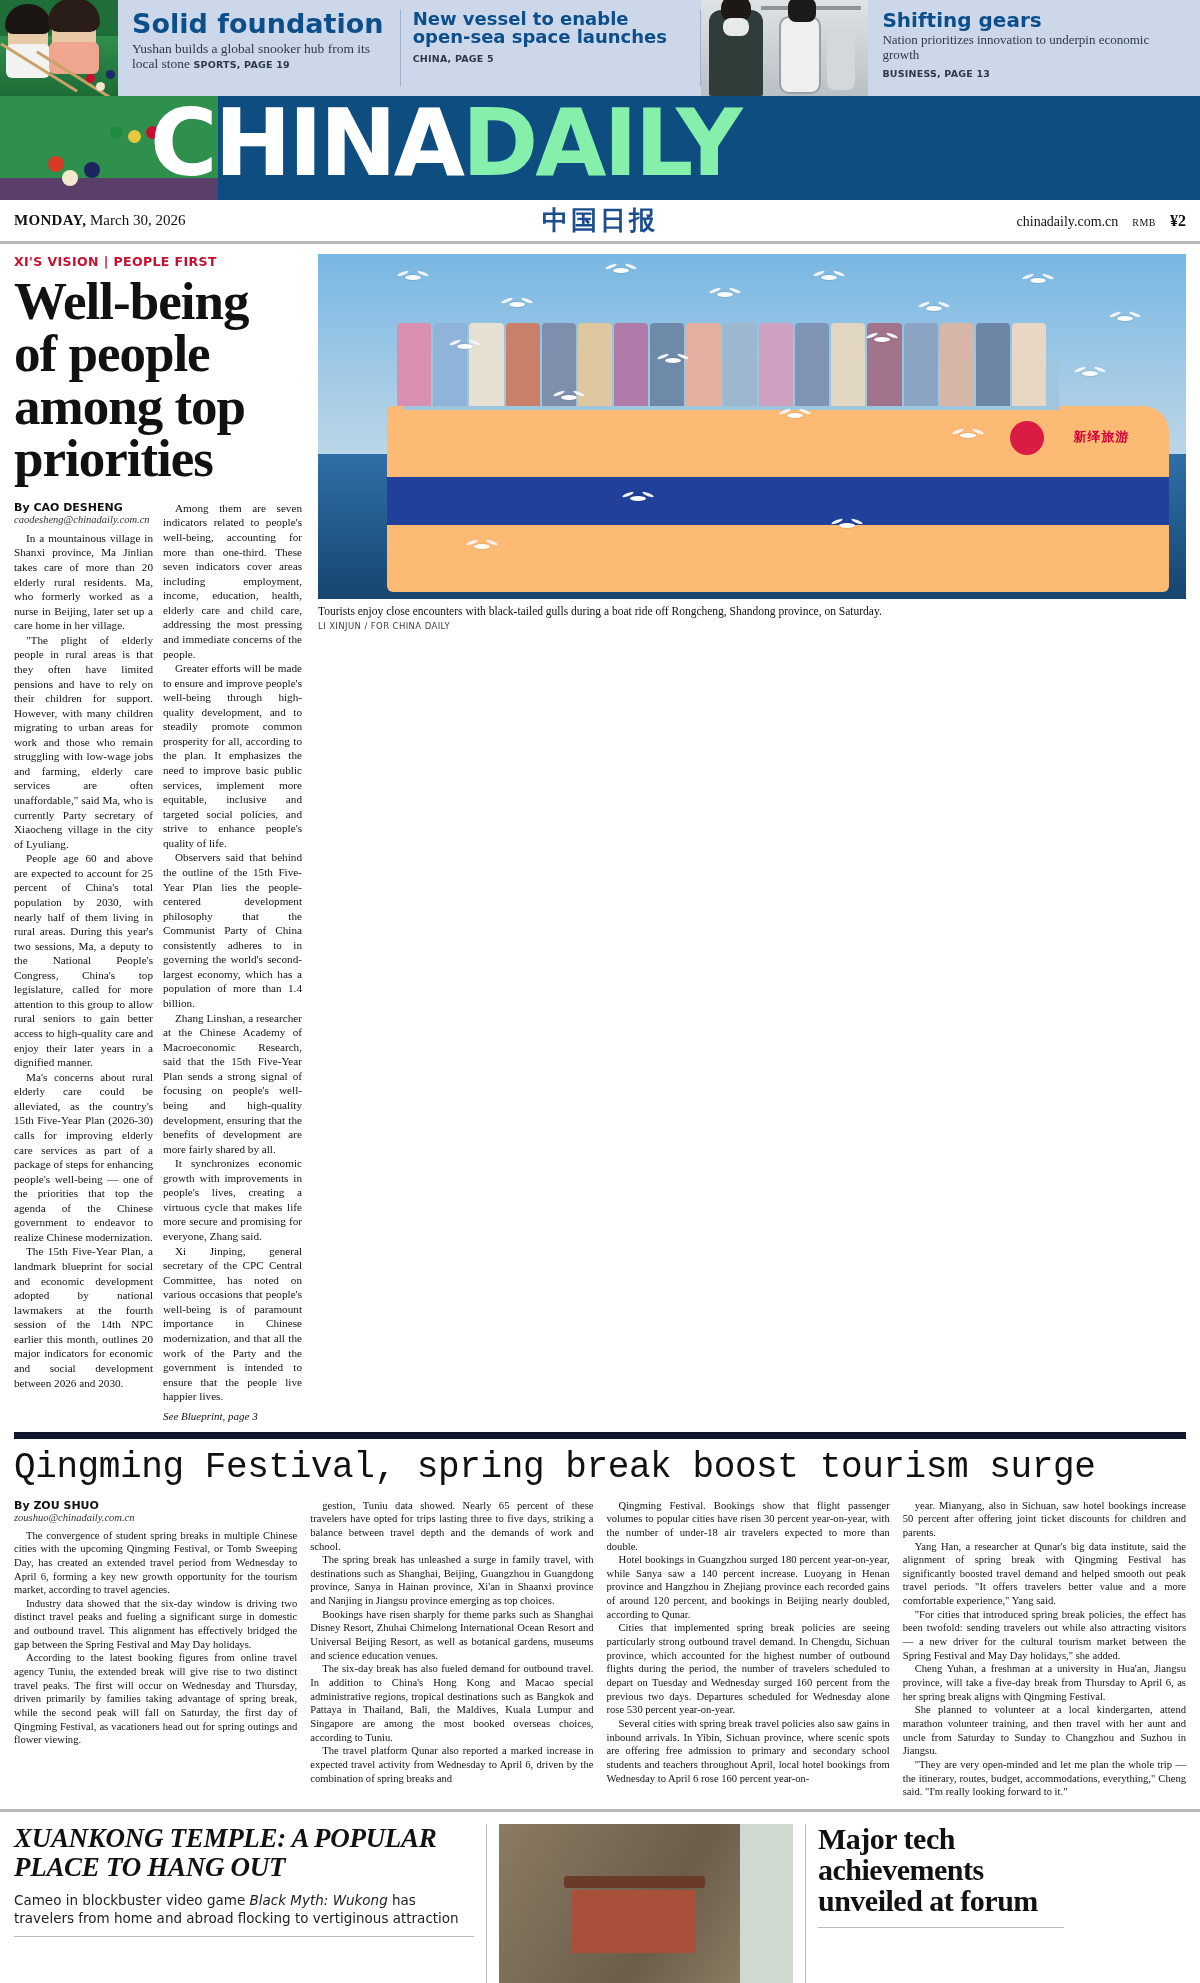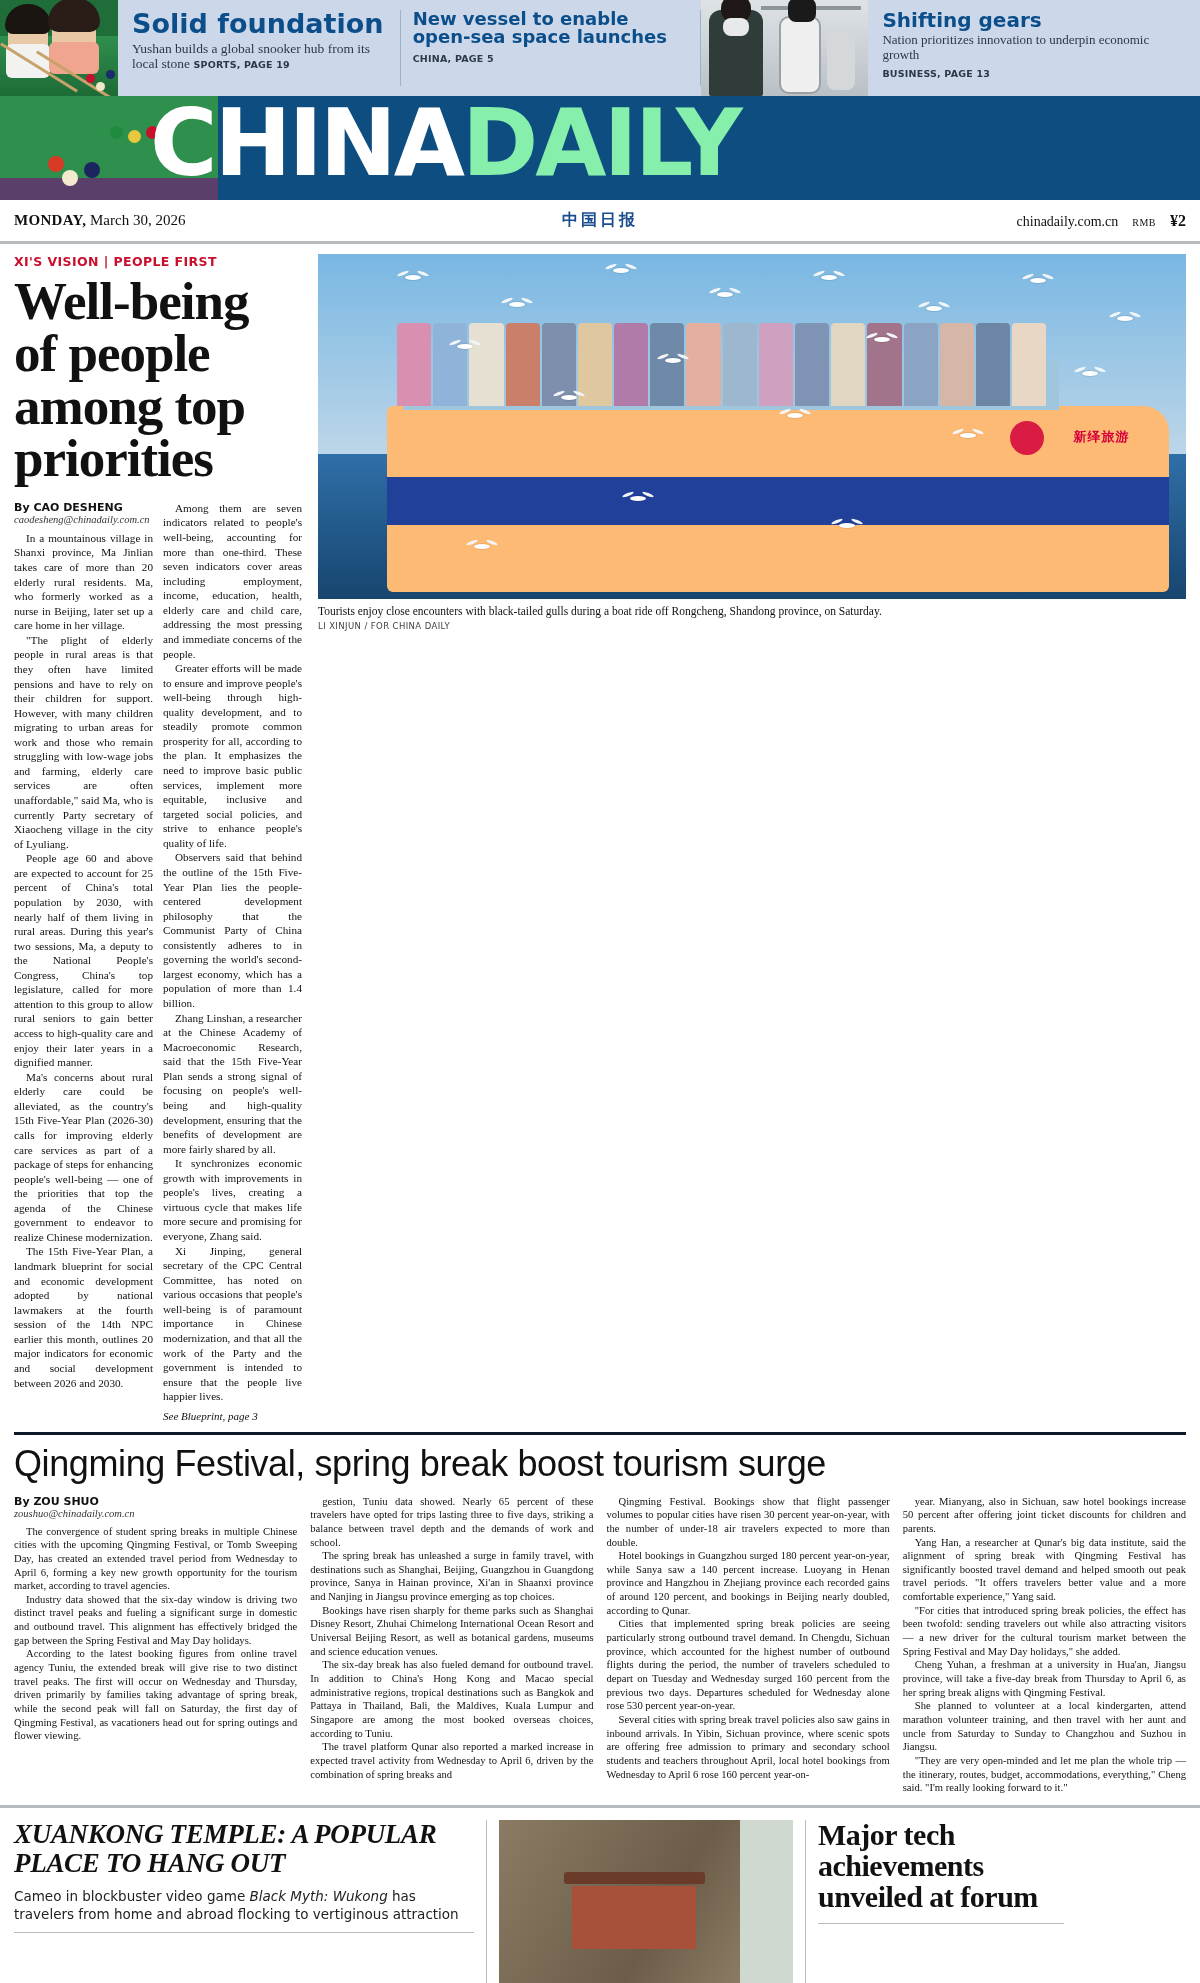--- a/index.html
+++ b/index.html
@@ -91,21 +91,21 @@
   
   .datebar {
     height:44px; display:flex; align-items:center;
     padding:0 14px; border-bottom:3px solid #b9bcbf;
     position:relative;
   }
   .date-left { font-family:"Liberation Serif", serif; font-size:15px; }
   .date-left b { font-weight:bold; letter-spacing:.3px; }
   .date-cn {
     position:absolute; left:50%; transform:translateX(-50%);
-    color:#1b4d8f; font-size:16px; font-weight:bold;
+    color:#1b4d8f; font-size:26px; font-weight:bold;
     font-family:"DejaVu Sans", sans-serif; letter-spacing:3px;
   }
   .date-right { margin-left:auto; display:flex; align-items:baseline; gap:14px; font-size:14px; }
   .date-right .rmb { font-size:10px; letter-spacing:.5px; }
   .date-right .price { font-size:16px; font-weight:bold; }
 
   
   .main { display:flex; padding:10px 14px 0 14px; }
   .lead-col { width:300px; padding-right:12px; }
   .photo-col { flex:1; padding-left:4px; }
@@ -151,23 +151,23 @@
   .gull::before, .gull::after { content:""; position:absolute; width:12px; height:3px; background:#f2f5f8; border-radius:50%; top:-3px; }
   .gull::before { left:-8px; transform:rotate(-22deg); }
   .gull::after { right:-8px; transform:rotate(22deg); }
 
   .caption { font-size:11.5px; line-height:1.25; padding-top:5px; }
   .credit { font-family:"DejaVu Sans", sans-serif; font-size:8.5px; letter-spacing:.4px; color:#444; margin-top:3px; }
 
   
   .qm { padding:0 14px; margin-top:10px; }
   .qm-head {
-    font-family:Liberation Sans, sans-serif; font-weight:normal;
+    font-family:Liberation Mono, monospace; font-weight:normal;
     font-size:36px; line-height:1.05; letter-spacing:-.4px;
-    border-top:3px solid #0f172a; padding-top:10px; margin:0 0 12px 0;
+    border-top:7px solid #0f172a; padding-top:10px; margin:0 0 12px 0;
   }
   .qm-cols { display:flex; gap:13px; }
   .qm-cols .c { flex:1; }
   .qm-cols .bodytext { font-size:10.6px; line-height:1.29; }
 
   
   .bottom { display:flex; padding:12px 14px 0 14px; margin-top:10px; border-top:3px solid #b9bcbf; }
   .bl { width:472px; padding-right:12px; }
   .bm { width:320px; padding:0 12px; border-left:1px solid #bbb; border-right:1px solid #bbb; }
   .br { width:258px; padding-left:12px; }

